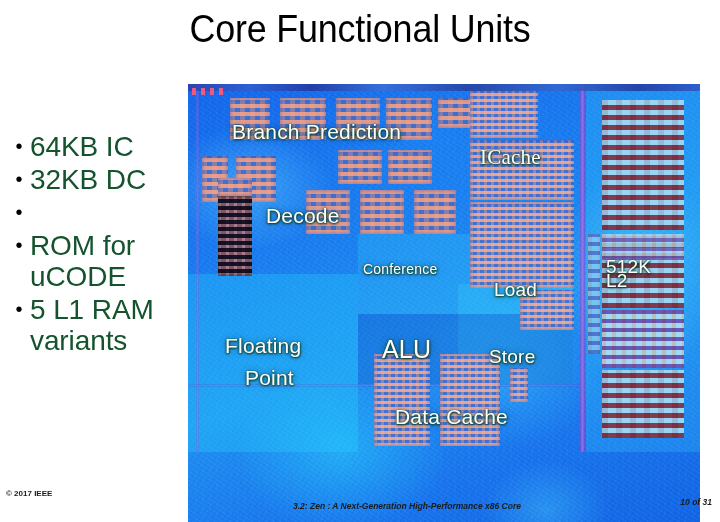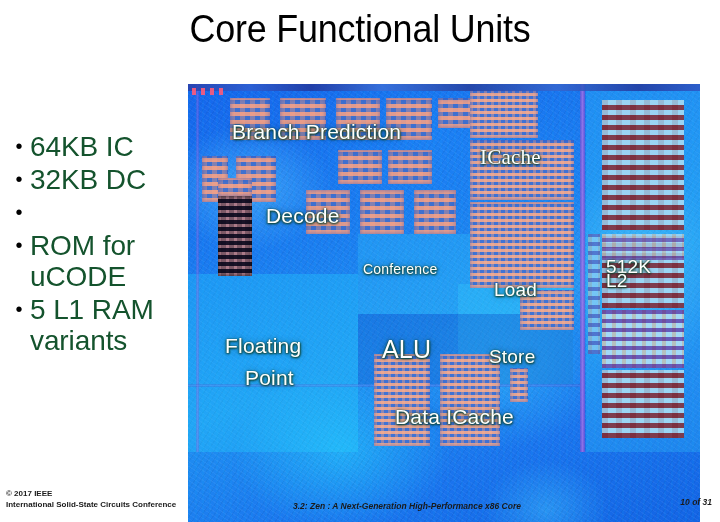--- a/index.html
+++ b/index.html
@@ -305,24 +305,23 @@
   <div class="die-label" style="left:292px;top:61px;font-size:21px;font-family:Liberation Serif, serif;">ICache</div>
   <div class="die-label" style="left:78px;top:120px;font-size:21px;">Decode</div>
   <div class="die-label" style="left:175px;top:177px;font-size:14px;">Conference</div>
   <div class="die-label" style="left:418px;top:172px;font-size:19px;text-align:center;">512K</div>
   <div class="die-label" style="left:306px;top:195px;font-size:19px;">Load</div>
   <div class="die-label" style="left:418px;top:186px;font-size:19px;">L2</div>
   <div class="die-label" style="left:301px;top:226px;font-size:19px;margin-top:36px;">Store</div>
   <div class="die-label" style="left:37px;top:250px;font-size:21px;">Floating</div>
   <div class="die-label" style="left:194px;top:251px;font-size:25px;">ALU</div>
   <div class="die-label" style="left:57px;top:282px;font-size:21px;">Point</div>
-  <div class="die-label" style="left:207px;top:321px;font-size:21px;">Data ICache</div>
+  <div class="die-label" style="left:207px;top:321px;font-size:21px;">Data Cache</div>
 
 </div>
 
 <div id="footer-left">
   <div>© 2017 IEEE</div>
-  <div>International Solid-State Circuits Conference</div>
 </div>
 
 <div id="footer-center">3.2: Zen : A Next-Generation High-Performance x86 Core</div>
 
 <div id="footer-right">10 of 31</div>
 
 </body></html>

